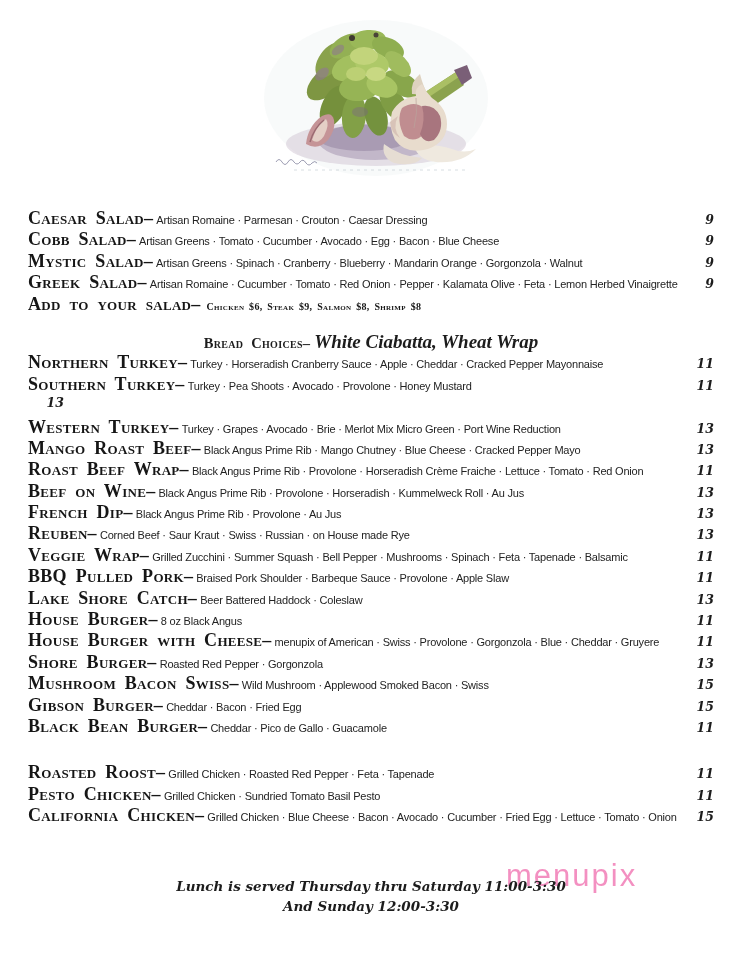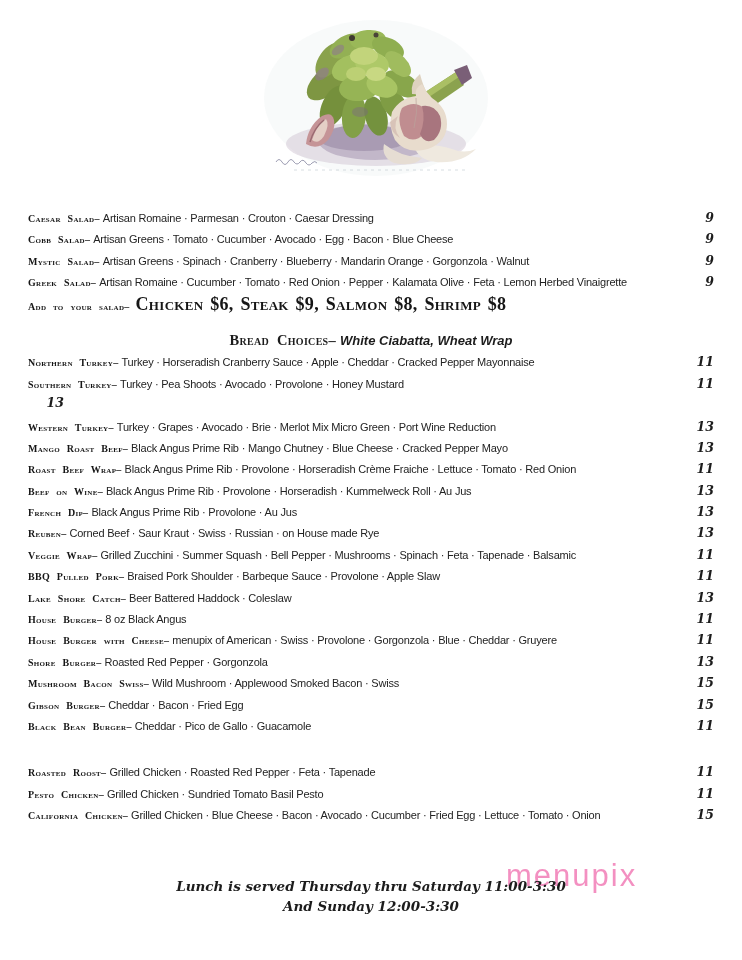--- a/index.html
+++ b/index.html
@@ -23,51 +23,51 @@
     color: #1c1c1c;
   }
   .menu-row {
     display: flex; justify-content: space-between; align-items: baseline;
     height: 21.4px; white-space: nowrap;
   }
   .row-left { flex: 1 1 auto; overflow: hidden; }
   .item-name {
     font-family: "Liberation Serif", serif;
     font-weight: bold; font-variant: small-caps;
-    font-size: 10px; letter-spacing: 0.3px; word-spacing: 4px;
+    font-size: 18px; letter-spacing: 0.3px; word-spacing: 4px;
     color: #161616;
   }
   .item-desc {
     font-family: "Liberation Sans", sans-serif;
     font-size: 11px; letter-spacing: -0.2px; color: #232323;
     padding-left: 3px;
   }
   .item-desc.caps {
     font-family: "Liberation Serif", serif;
     font-weight: bold; font-variant: small-caps;
-    font-size: 18px; letter-spacing: 0.3px; word-spacing: 2px;
+    font-size: 10px; letter-spacing: 0.3px; word-spacing: 2px;
     color: #161616; padding-left: 6px;
   }
   .item-price {
     font-family: "DejaVu Serif", serif;
     font-style: italic; font-weight: bold;
     font-size: 12.5px; min-width: 36px; text-align: right;
     color: #1c1c1c; flex: 0 0 auto;
   }
   .section-header {
     text-align: center; height: 21.4px; margin-top: 16px; white-space: nowrap;
   }
   .hdr-label {
     font-family: "Liberation Serif", serif;
     font-weight: bold; font-variant: small-caps;
     font-size: 14.5px; letter-spacing: 0.3px; word-spacing: 4px;
   }
   .hdr-script {
-    font-family: Liberation Sans, sans-serif;
-    font-style: italic; font-weight: bold; font-size: 13px;
+    font-family: Liberation Serif, serif;
+    font-style: italic; font-weight: bold; font-size: 19px;
     padding-left: 4px;
   }
   .gap-before { margin-top: 25px; }
   
   .watermark {
     position: absolute; left: 506px; top: 858px;
     font-family: "Liberation Sans", sans-serif;
     font-size: 31px; font-weight: normal;
     color: #ec4899; opacity: 0.6; letter-spacing: 2px;
     z-index: 0;

